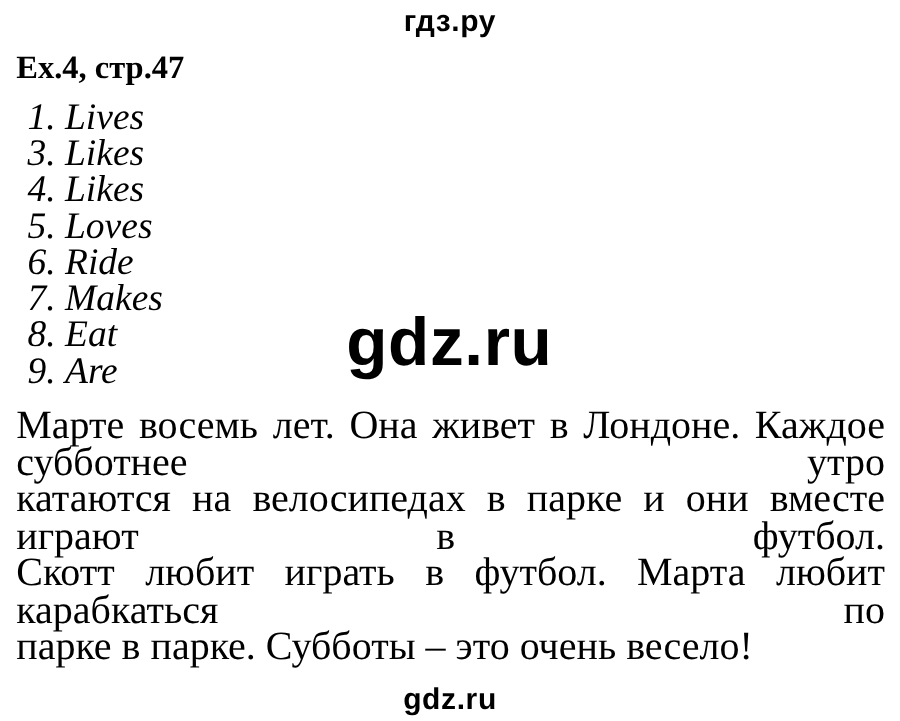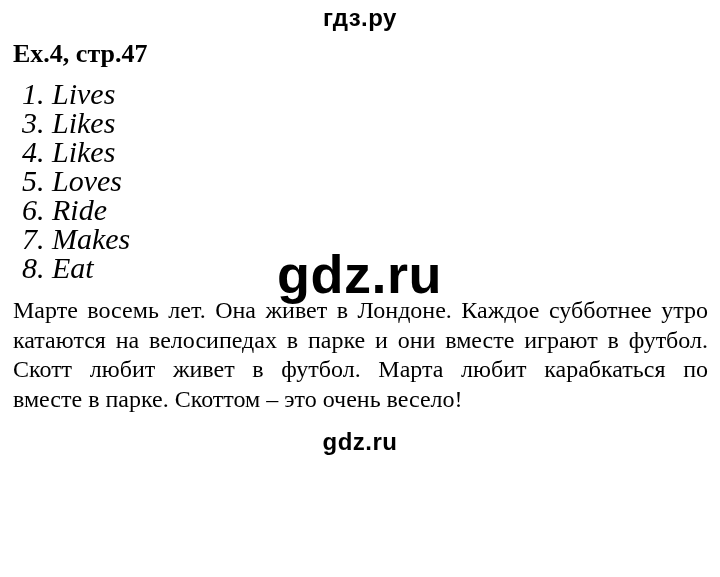--- a/index.html
+++ b/index.html
@@ -55,21 +55,21 @@
     font-weight: bold;
     font-size: 54px;
     line-height: 1.1;
     letter-spacing: 0.5px;
     color: #000000;
     pointer-events: none;
     white-space: nowrap;
   }
   .task-paragraph {
     margin: 14px 12px 0 13px;
-    font-size: 24px;
+    font-size: 32px;
   }
   .paragraph-line {
     line-height: 29.5px;
     text-align: justify;
     text-align-last: justify;
   }
   .paragraph-line.last {
     text-align-last: left;
   }
   .site-logo-bottom {
@@ -104,24 +104,27 @@
   </div>
   <div class="answer-row">
     <span class="answer-number">6.</span><span class="answer-word">Ride</span>
   </div>
   <div class="answer-row">
     <span class="answer-number">7.</span><span class="answer-word">Makes</span>
   </div>
   <div class="answer-row">
     <span class="answer-number">8.</span><span class="answer-word">Eat</span>
   </div>
+  <div class="answer-row">
+    <span class="answer-number">9.</span><span class="answer-word">Are</span>
+  </div>
 </div>
 
 <div class="watermark">gdz.ru</div>
 
 <div class="task-paragraph">
   <div class="paragraph-line">Марте восемь лет. Она живет в Лондоне. Каждое субботнее утро</div>
   <div class="paragraph-line">катаются на велосипедах в парке и они вместе играют в футбол.</div>
-  <div class="paragraph-line">Скотт любит живет в футбол. Марта любит карабкаться по</div>
-  <div class="paragraph-line last">вместе в парке. Скоттом – это очень весело!</div>
+  <div class="paragraph-line">Скотт любит играть в футбол. Марта любит карабкаться по</div>
+  <div class="paragraph-line last">парке в парке. Субботы – это очень весело!</div>
 </div>
 
 <div class="site-logo-bottom">gdz.ru</div>
 
 </body></html>

